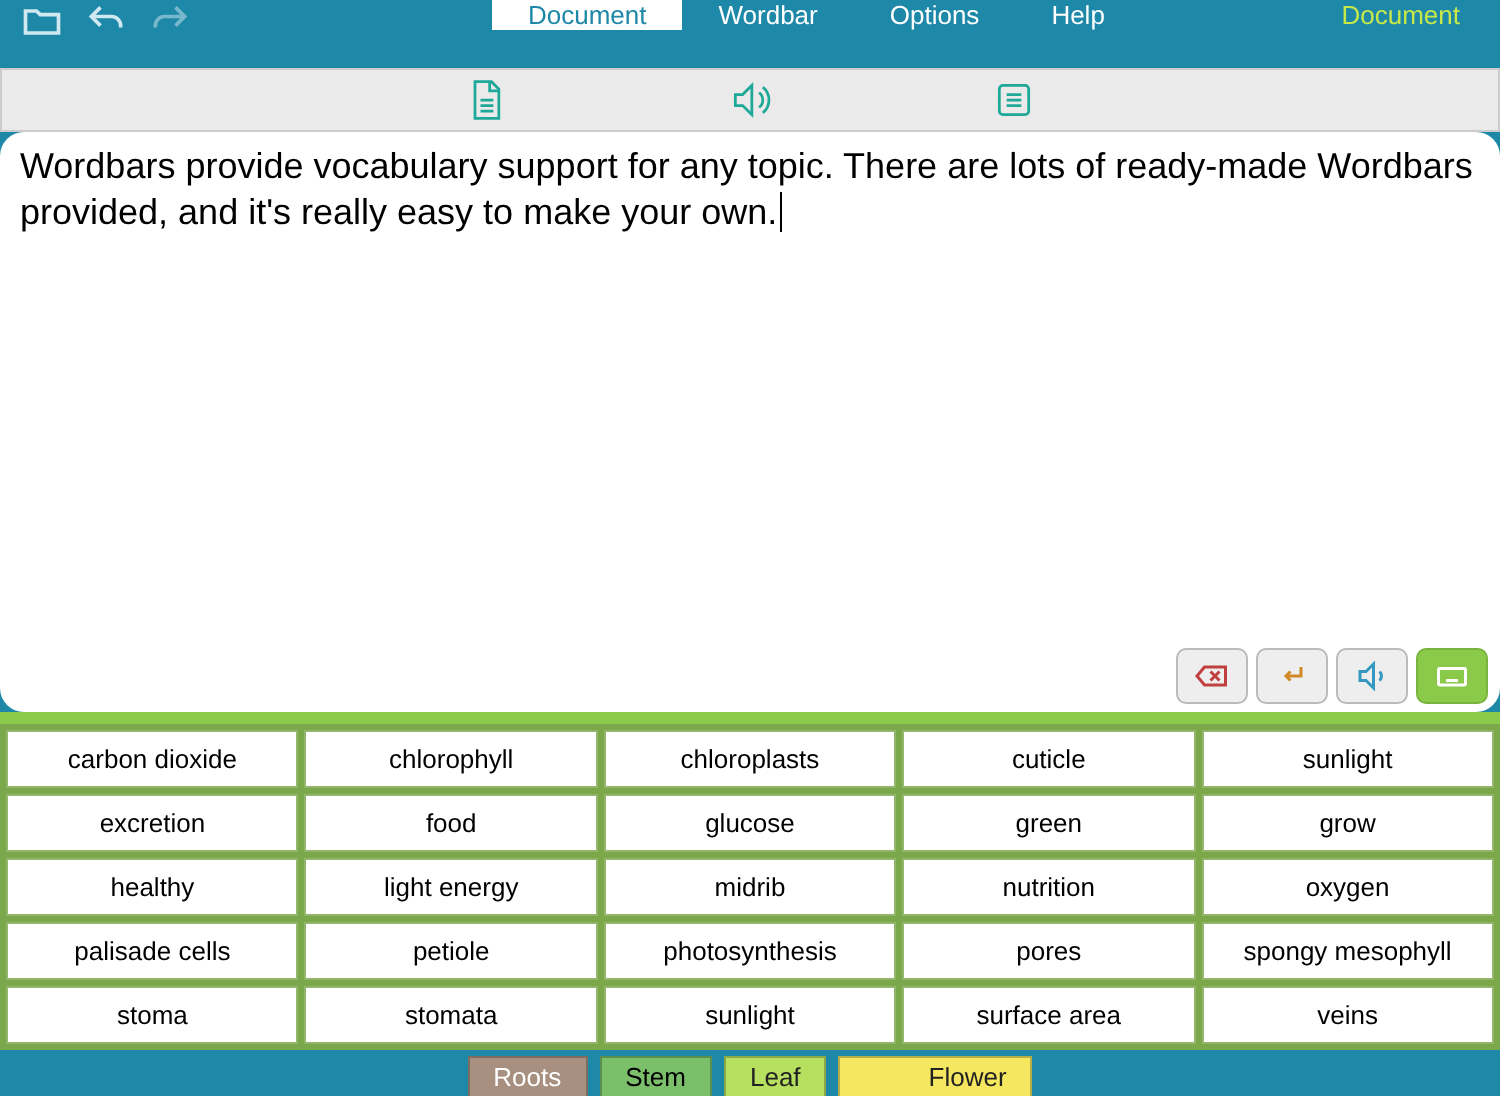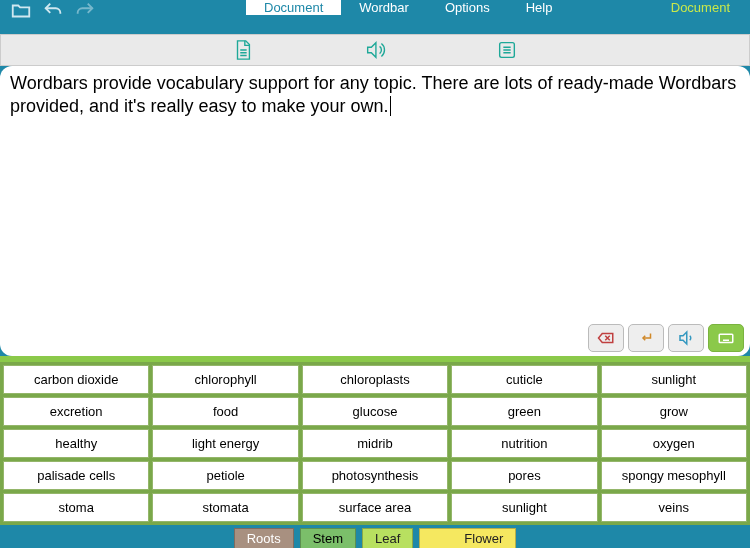--- a/index.html
+++ b/index.html
@@ -298,24 +298,24 @@
   <div class="word-cell">
       <span>spongy mesophyll</span>
     </div>
   <div class="word-cell">
       <span>stoma</span>
     </div>
   <div class="word-cell">
       <span>stomata</span>
     </div>
   <div class="word-cell">
+      <span>sunlight</span>
+    </div>
+  <div class="word-cell">
       <span>surface area</span>
-    </div>
-  <div class="word-cell">
-      <span>sunlight</span>
     </div>
   <div class="word-cell">
       <span>veins</span>
     </div>
 </div>
 
 <div class="bottombar">
   <div class="cat-btn cat-roots"><span>Roots</span></div>
   <div class="cat-btn cat-stem"><span>Stem</span></div>
   <div class="cat-btn cat-leaf"><span>Leaf</span></div>

